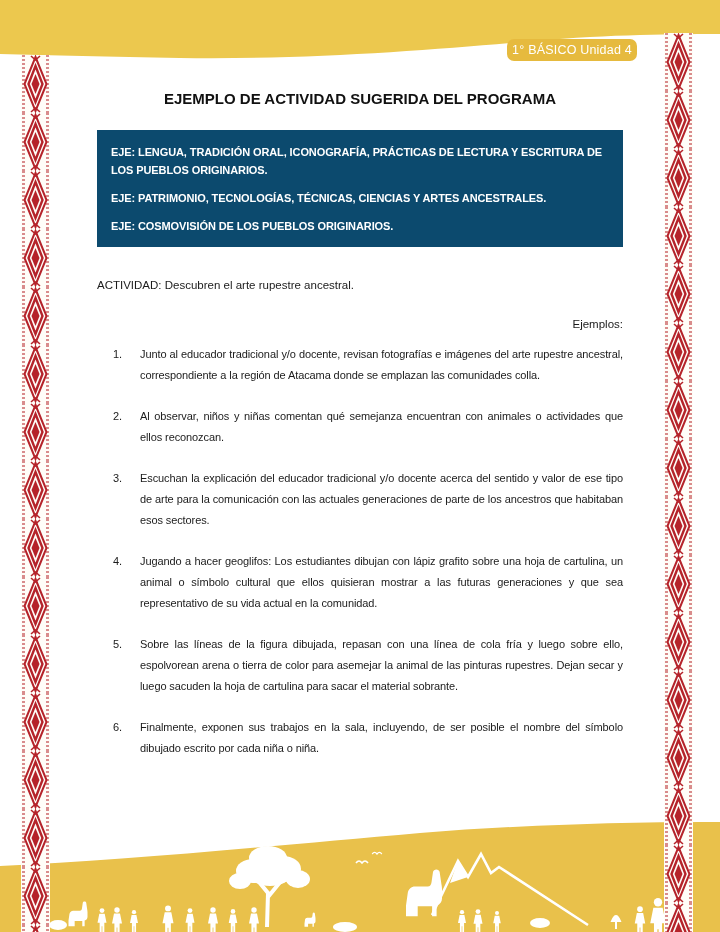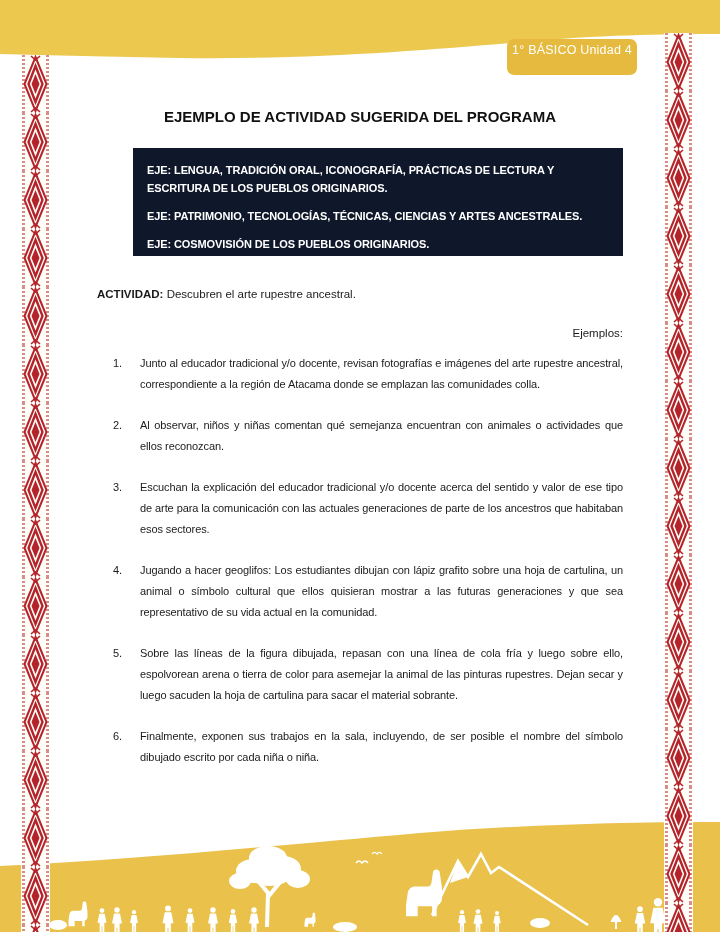--- a/index.html
+++ b/index.html
@@ -5,44 +5,44 @@
   html,body{margin:0;padding:0;}
   body{
     width:720px;height:932px;position:relative;overflow:hidden;
     background:#ffffff;
     font-family:"Liberation Sans", sans-serif;
     color:#1b1b1b;
   }
   
   .top-band{position:absolute;left:0;top:0;width:720px;height:70px;z-index:1;}
   .badge{
-    position:absolute;left:507px;top:39px;width:130px;height:36px;z-index:3;
+    position:absolute;left:507px;top:39px;width:130px;height:22px;z-index:3;
     background:#e6ba3e;border-radius:7px;
     color:#fff;font-size:12.5px;line-height:23px;text-align:center;
     letter-spacing:.2px;white-space:nowrap;
   }
   
   .border-strip{position:absolute;width:29px;z-index:4;}
   .border-left{left:21px;top:55px;height:877px;}
   .border-right{left:664px;top:33px;height:899px;}
   
-  .content{position:absolute;left:97px;top:102px;width:526px;z-index:2;}
+  .content{position:absolute;left:97px;top:84px;width:526px;z-index:2;}
   .title{
     margin:6px 0 23px;text-align:center;
     font-size:15px;font-weight:bold;color:#111;
   }
   .eje-box{
-    background:#0f172a;color:#ffffff;
-    padding:13px 14px 2px;
-    font-weight:bold;font-size:11px;letter-spacing:-0.1px;margin-left:36px;
+    background:#0c4a6e;color:#ffffff;
+    padding:13px 14px 11px;
+    font-weight:bold;font-size:11px;letter-spacing:-0.1px;
   }
   .eje-box p{margin:0 0 10px;line-height:1.65;}
   .eje-box p:last-child{margin-bottom:0;}
   .activity-line{margin-top:30px;font-size:11.5px;line-height:1.5;}
-  .activity-line b{font-weight:bold;margin-top:40px;}
+  .activity-line b{font-weight:normal;margin-top:40px;}
   .examples-heading{margin-top:24px;font-size:11.5px;text-align:right;}
   .example-list{margin-top:14px;padding-left:16px;}
   .ex-item{display:flex;margin-bottom:20px;font-size:11px;line-height:21px;letter-spacing:-0.1px;}
   .ex-num{flex:none;width:27px;}
   .ex-text{flex:1;text-align:justify;}
   
   .footer-band{position:absolute;left:0;bottom:0;width:720px;height:115px;z-index:1;}
 </style>
 </head>
 <body>

